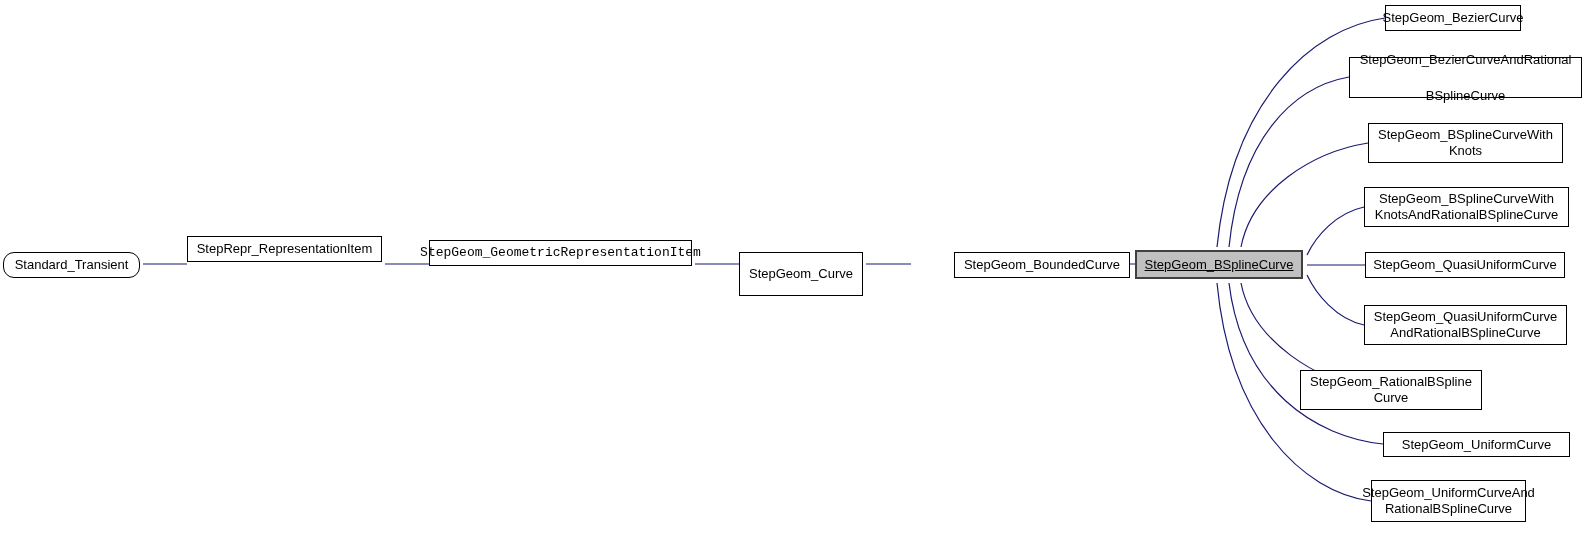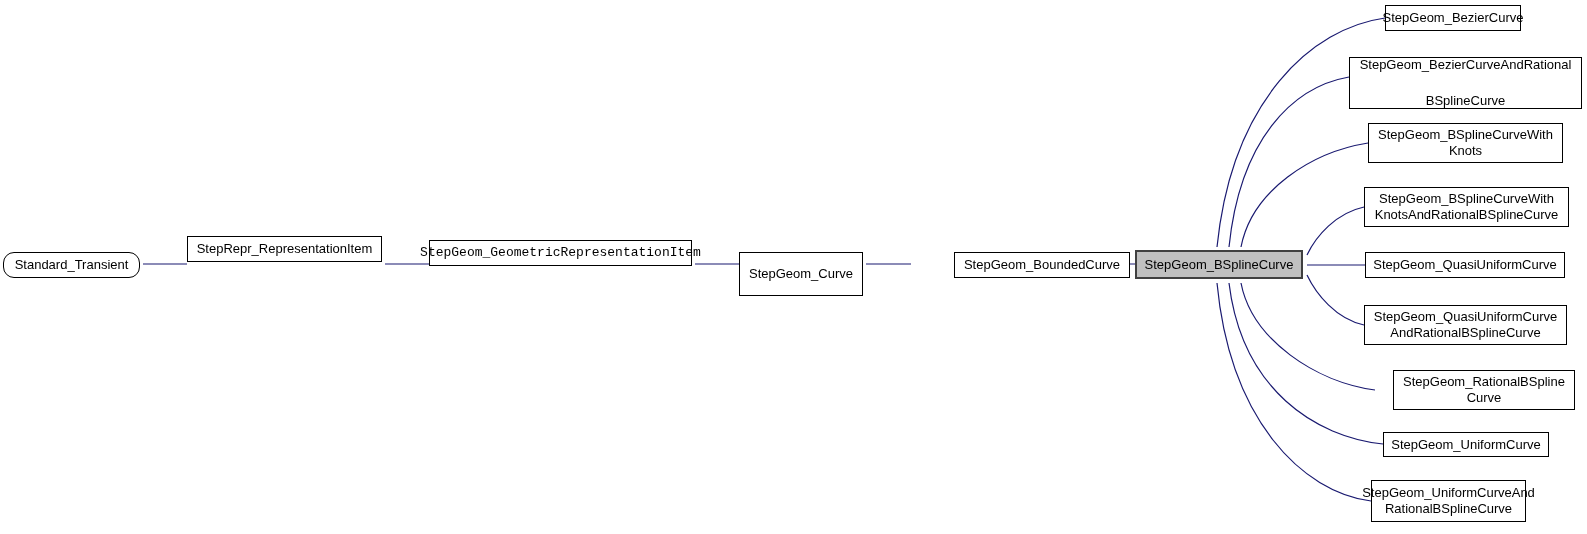--- a/index.html
+++ b/index.html
@@ -30,20 +30,21 @@
     justify-content: center;
     text-align: center;
     line-height: 16px;
     white-space: nowrap;
     cursor: pointer;
   }
   .node.selected {
     background: #c0c0c0;
     border: 2px solid #404040;
     cursor: default;
+    text-decoration: underline;
   }
   .node span { display: block; }
 </style>
 </head>
 <body>
 
 <div class="canvas">
 
   <svg class="edges" viewBox="0 0 1587 534" xmlns="http://www.w3.org/2000/svg">
     <defs>
@@ -86,44 +87,44 @@
   <div class="node" style="left:911px; top:252px; width:176px; height:26px;margin-left:43px;">
     <span>StepGeom_BoundedCurve</span>
   </div>
   <div class="node selected" style="left:1135px; top:250px; width:168px; height:29px;">
     <span>StepGeom_BSplineCurve</span>
   </div>
 
   <div class="node" style="left:1385px; top:5px; width:136px; height:26px;">
     <span>StepGeom_BezierCurve</span>
   </div>
-  <div class="node" style="left:1349px; top:57px; width:233px; height:52px;gap:20px;">
+  <div class="node" style="left:1349px; top:57px; width:233px; height:41px;gap:20px;">
     <span>StepGeom_BezierCurveAndRational</span>
     <span>BSplineCurve</span>
   </div>
   <div class="node" style="left:1368px; top:123px; width:195px; height:40px;">
     <span>StepGeom_BSplineCurveWith</span>
     <span>Knots</span>
   </div>
   <div class="node" style="left:1364px; top:187px; width:205px; height:40px;">
     <span>StepGeom_BSplineCurveWith</span>
     <span>KnotsAndRationalBSplineCurve</span>
   </div>
   <div class="node" style="left:1365px; top:252px; width:200px; height:26px;">
     <span>StepGeom_QuasiUniformCurve</span>
   </div>
   <div class="node" style="left:1364px; top:305px; width:203px; height:40px;">
     <span>StepGeom_QuasiUniformCurve</span>
     <span>AndRationalBSplineCurve</span>
   </div>
-  <div class="node" style="left:1393px; top:370px; width:182px; height:40px;">
+  <div class="node" style="left:1300px; top:370px; width:182px; height:40px;">
     <span>StepGeom_RationalBSpline</span>
     <span>Curve</span>
   </div>
-  <div class="node" style="left:1383px; top:432px; width:166px; height:25px;">
+  <div class="node" style="left:1383px; top:432px; width:187px; height:25px;">
     <span>StepGeom_UniformCurve</span>
   </div>
   <div class="node" style="left:1371px; top:480px; width:155px; height:42px;">
     <span>StepGeom_UniformCurveAnd</span>
     <span>RationalBSplineCurve</span>
   </div>
 
 </div>
 
 </body></html>

